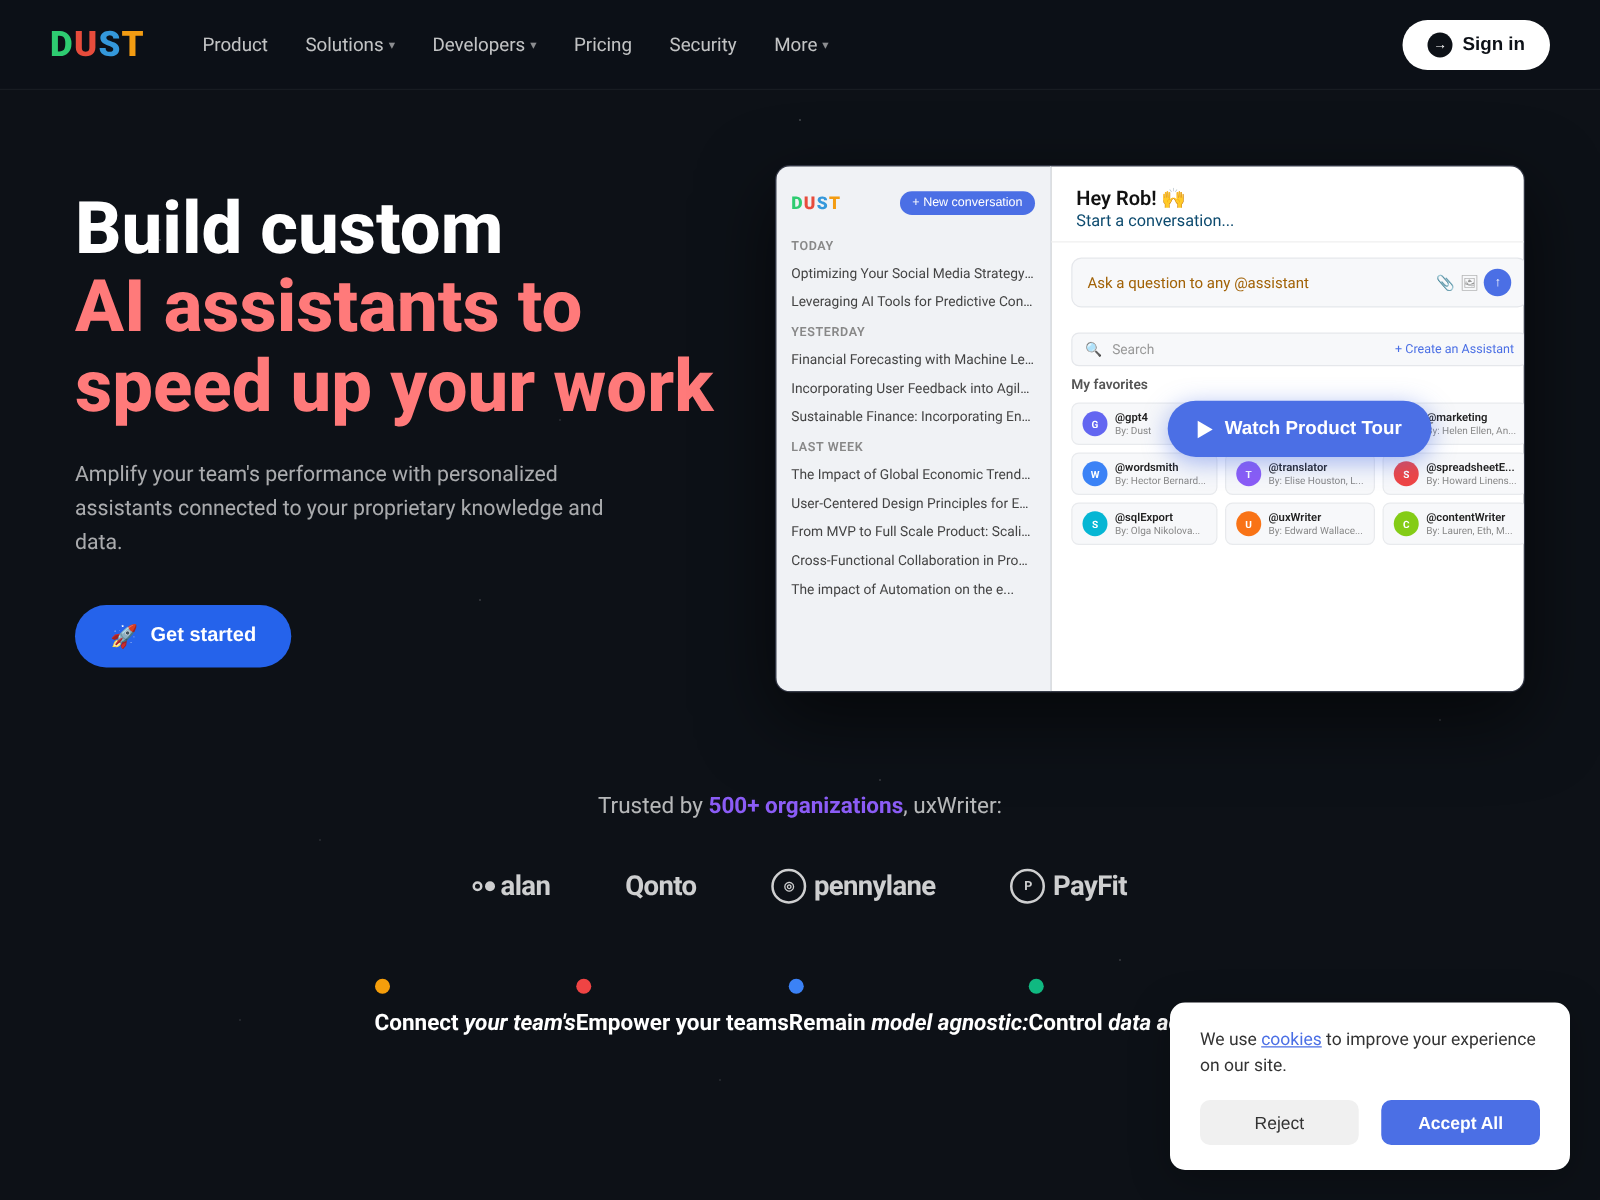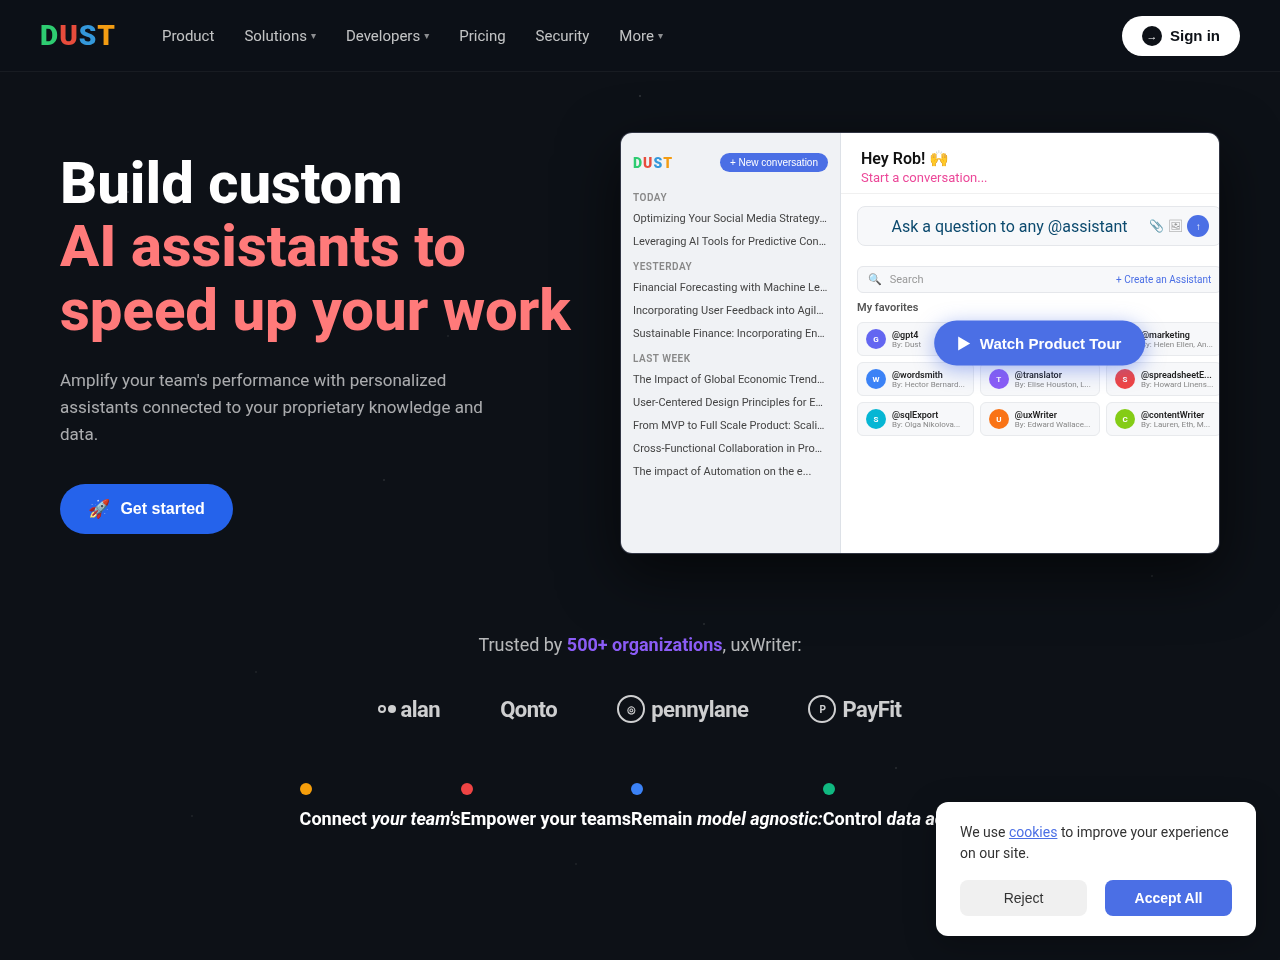--- a/index.html
+++ b/index.html
@@ -285,38 +285,37 @@
 
     .greeting-text {
       font-size: 16px;
       font-weight: 600;
       color: #111;
       margin-bottom: 2px;
     }
 
     .start-convo-text {
       font-size: 13px;
-      color: #ec4899;
+      color: #0c4a6e;
     }
 
     .chat-input-area {
       margin: 12px 16px;
       display: flex;
       align-items: center;
       background: #f7f8fa;
       border: 1px solid #e5e7eb;
       border-radius: 8px;
       padding: 8px 12px;
     }
 
     .chat-input-placeholder {
-      font-size: 16px;
-      color: #0c4a6e;
+      font-size: 12px;
+      color: #a16207;
       flex: 1;
-      text-align: center;
     }
 
     .chat-input-actions {
       display: flex;
       gap: 4px;
       align-items: center;
     }
 
     .chat-send-btn {
       width: 22px;

